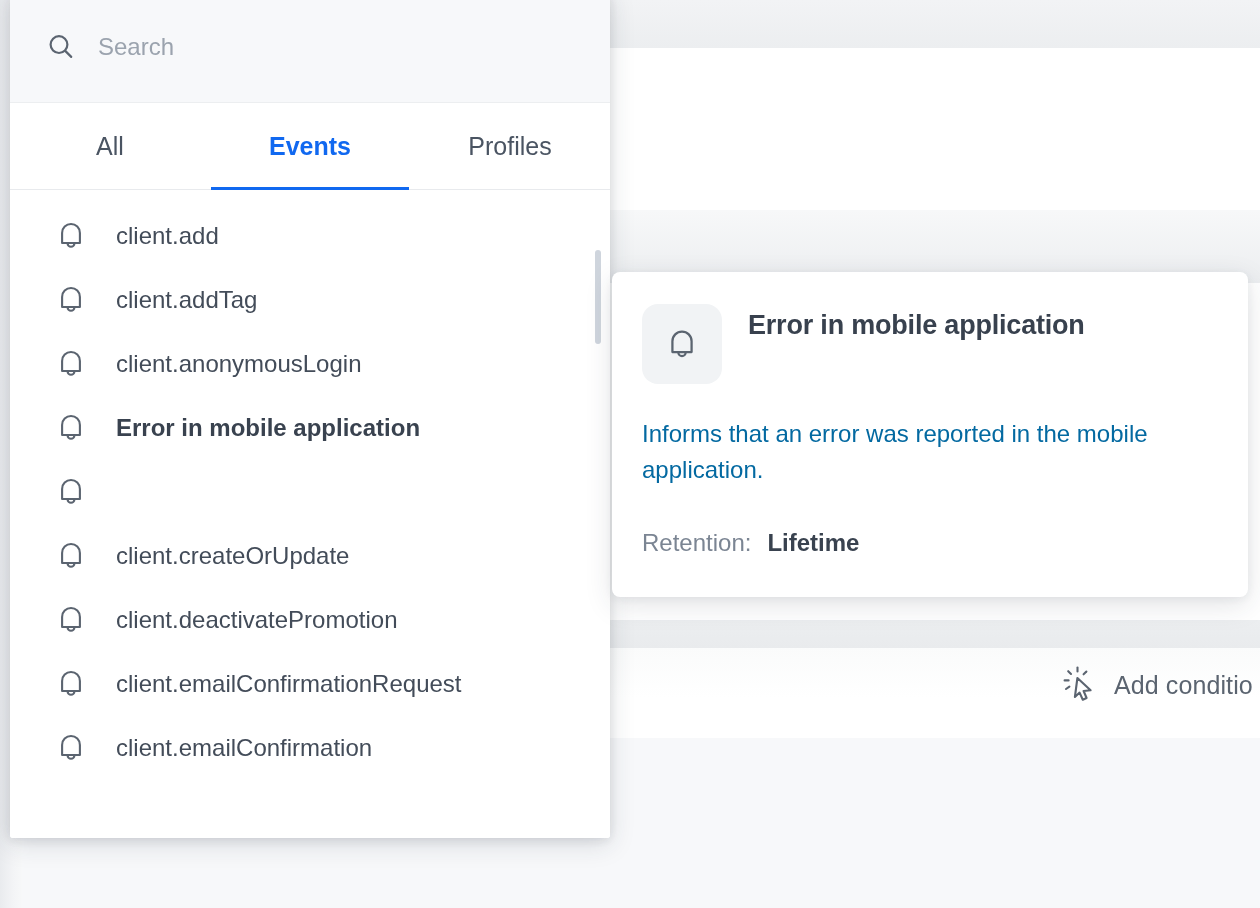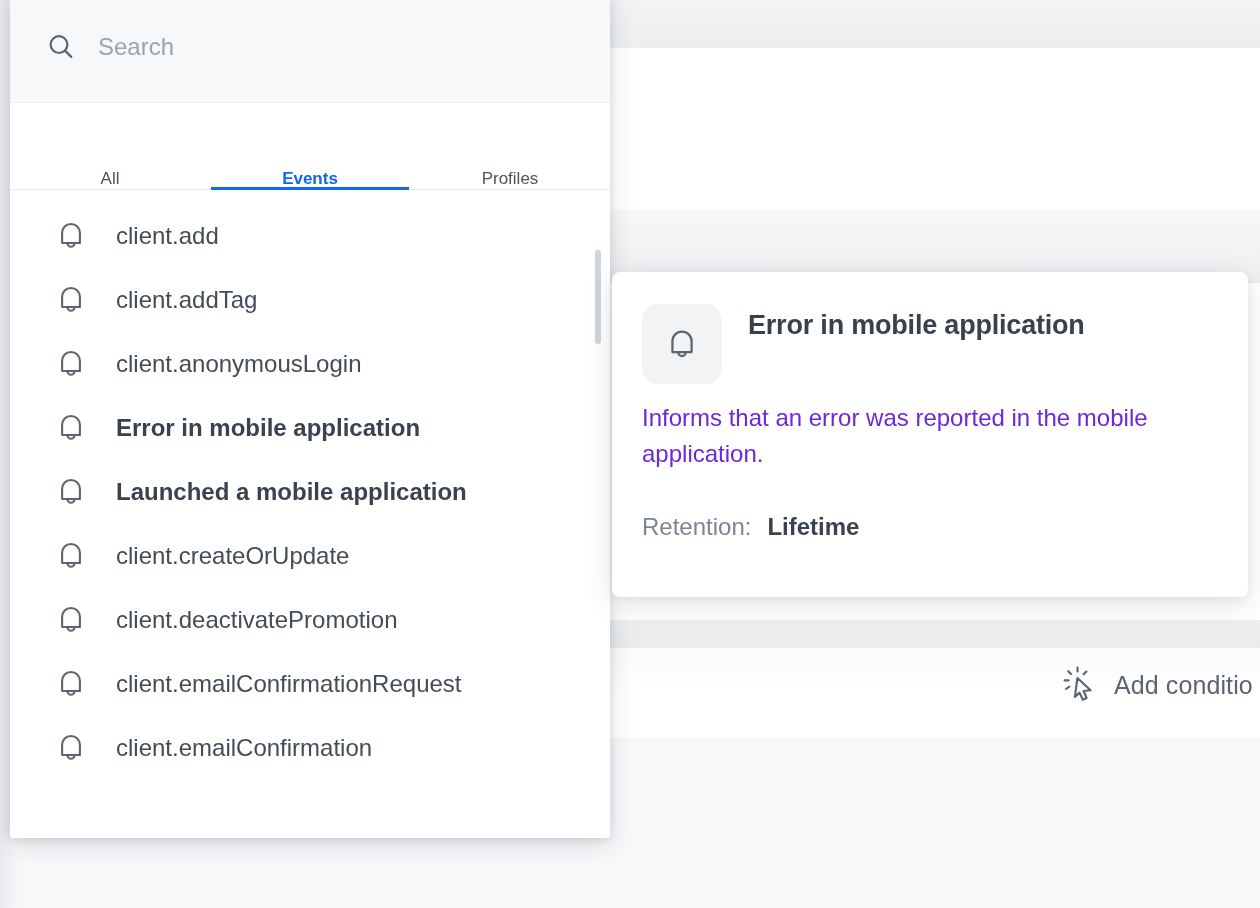--- a/index.html
+++ b/index.html
@@ -170,23 +170,23 @@
     height: 87px;
     display: flex;
     align-items: stretch;
     border-bottom: 1px solid #e8eaed;
     background: #ffffff;
   }
 
   .tab {
     flex: 1 1 0;
     display: flex;
-    align-items: flex-end;
+    align-items: center;
     justify-content: center;
-    font-size: 17px;
+    font-size: 25px;
     color: #4a5462;
     cursor: pointer;
     position: relative;
     user-select: none;
   }
 
   .tab.active {
     color: #1068f0;
     font-weight: bold;
   }
@@ -303,23 +303,23 @@
   }
 
   .detail-subtitle {
     font-size: 25px;
     color: #7b8593;
     line-height: 1.3;
     margin-top: 5px;
   }
 
   .detail-desc {
-    margin-top: 16px;
+    margin-top: 32px;
     font-size: 24px;
-    color: #6d28d9;
+    color: #0369a1;
     line-height: 1.48;
     max-width: 545px;
   }
 
   .detail-meta {
     margin-top: 42px;
     display: flex;
     align-items: flex-end;
     gap: 16px;
   }
@@ -419,21 +419,20 @@
         <path d="M9.6 22.4 a3.4 3.4 0 0 0 6.8 0" stroke="#5b6470" stroke-width="2.1" stroke-linecap="round"></path>
       </svg>
       <span class="list-item-label">Error in mobile application</span>
     </div>
 
     <div class="list-item selected">
       <svg class="bell-icon" viewBox="0 0 26 30" fill="none">
         <path d="M4.1 22.0 V11.9 a8.9 8.9 0 0 1 17.8 0 V22.0 Z" stroke="#5b6470" stroke-width="2.1" stroke-linejoin="round"></path>
         <path d="M9.6 22.4 a3.4 3.4 0 0 0 6.8 0" stroke="#5b6470" stroke-width="2.1" stroke-linecap="round"></path>
       </svg>
-      <span class="list-item-label">Launched a mobile application</span>
     </div>
 
     <div class="list-item">
       <svg class="bell-icon" viewBox="0 0 26 30" fill="none">
         <path d="M4.1 22.0 V11.9 a8.9 8.9 0 0 1 17.8 0 V22.0 Z" stroke="#5b6470" stroke-width="2.1" stroke-linejoin="round"></path>
         <path d="M9.6 22.4 a3.4 3.4 0 0 0 6.8 0" stroke="#5b6470" stroke-width="2.1" stroke-linecap="round"></path>
       </svg>
       <span class="list-item-label">client.createOrUpdate</span>
     </div>
 

